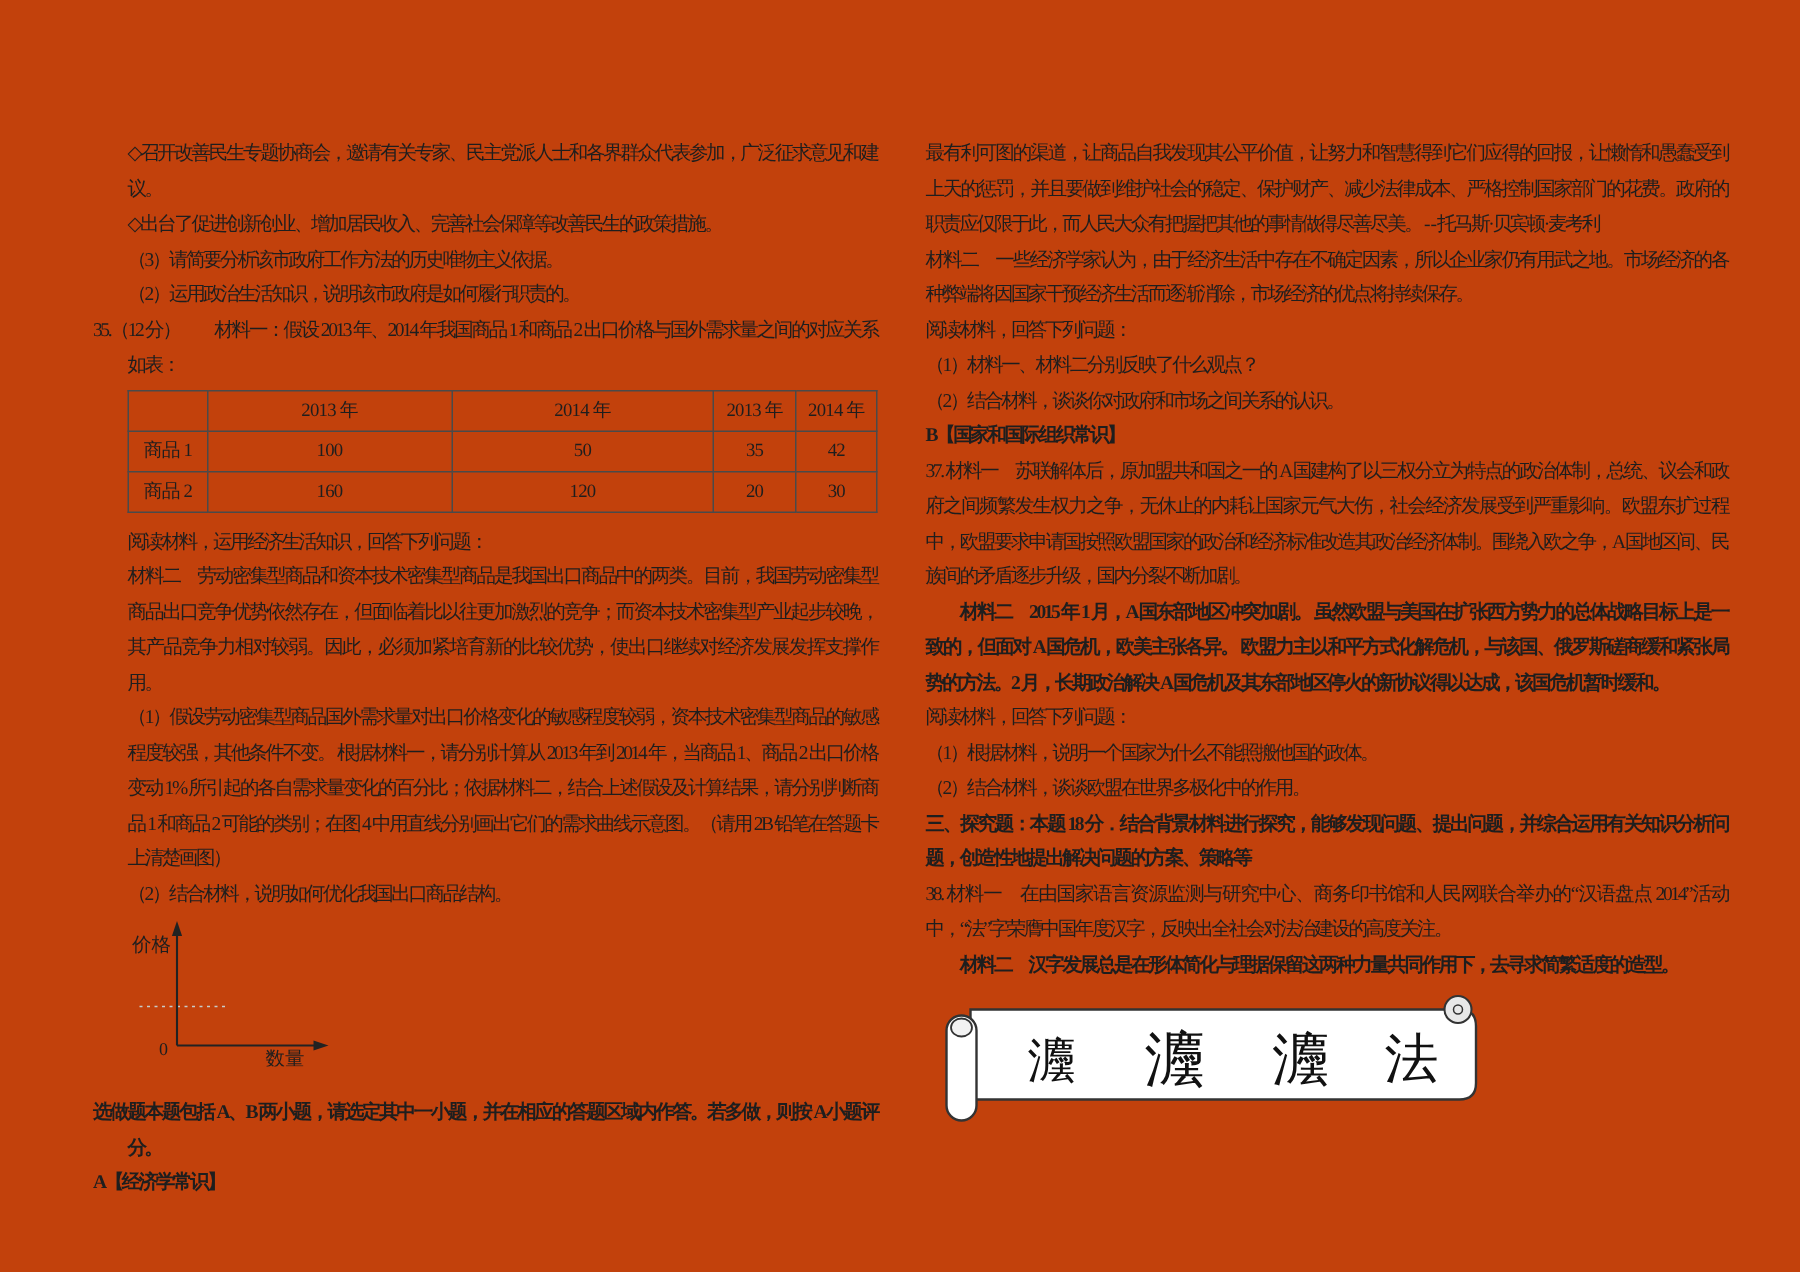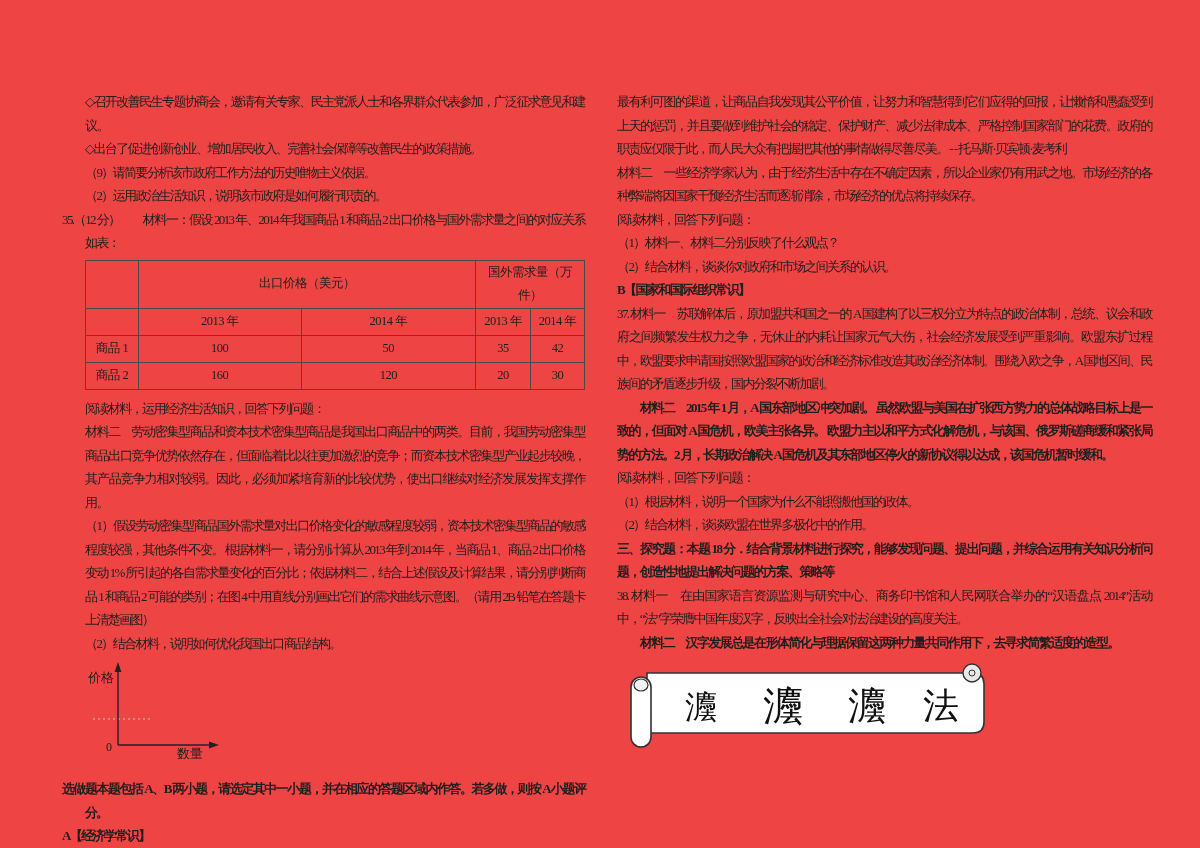--- a/index.html
+++ b/index.html
@@ -6,21 +6,21 @@
   body{
     width:1200px;height:848px;overflow:hidden;
     font-family:"Liberation Serif","DejaVu Serif",serif;
     color:#1e1e1e;
   }
   .page{
     box-sizing:border-box;
     width:1200px;height:848px;
     padding:90px 45px 0 85px;
     display:flex;gap:32px;
-    background:#ef4444;
+    background:#c2410c;
   }
   .col{
     font-size:13px;
     letter-spacing:-1.6px;
     line-height:23.5px;
     text-align:justify;
   }
   .col-left{width:500px;flex:0 0 500px;}
   .col-right{width:535px;flex:0 0 535px;}
   p{margin:0;padding:0;}
@@ -43,38 +43,33 @@
   .scroll-wrap{margin:8px 0 0 6px;}
 </style>
 </head>
 <body>
 
 <div class="page">
 
   <div class="col col-left">
     <p>◇召开改善民生专题协商会，邀请有关专家、民主党派人士和各界群众代表参加，广泛征求意见和建议。</p>
     <p>◇出台了促进创新创业、增加居民收入、完善社会保障等改善民生的政策措施。</p>
-    <p>（9）请简要分析该市政府工作方法的历史唯物主义依据。</p>
+    <p>（3）请简要分析该市政府工作方法的历史唯物主义依据。</p>
     <p>（2）运用政治生活知识，说明该市政府是如何履行职责的。</p>
     <p class="hang">35.（12 分）　　材料一：假设 2013 年、2014 年我国商品 1 和商品 2 出口价格与国外需求量之间的对应关系如表：</p>
 
     <table class="exam">
       <colgroup>
         <col style="width:53px">
           <col style="width:163px">
           <col style="width:175px">
         <col style="width:55px">
           <col style="width:54px">
       </colgroup>
       <tbody>
-        <tr>
-          <td></td>
-          <td colspan="2">出口价格（美元）</td>
-          <td colspan="2">国外需求量（万件）</td>
-        </tr>
         <tr>
           <td></td>
           <td>2013 年</td>
           <td>2014 年</td>
           <td>2013 年</td>
           <td>2014 年</td>
         </tr>
         <tr>
           <td>商品 1</td>
           <td>100</td>

